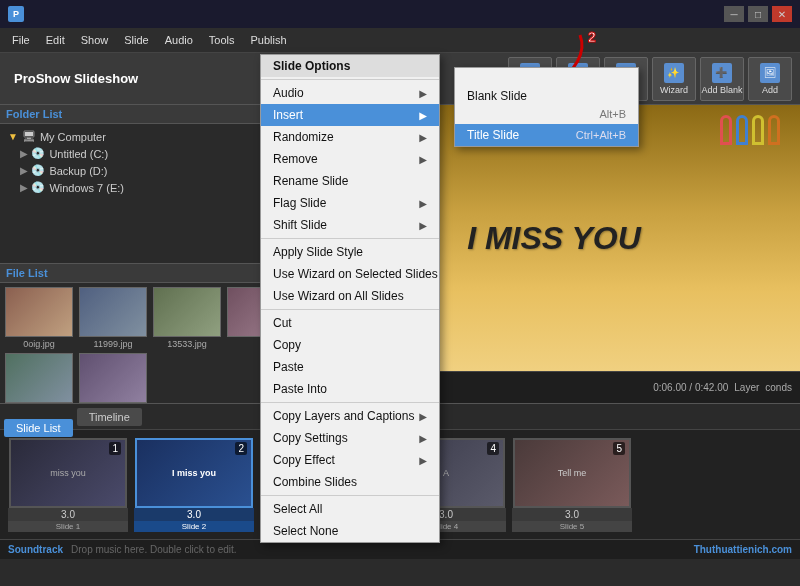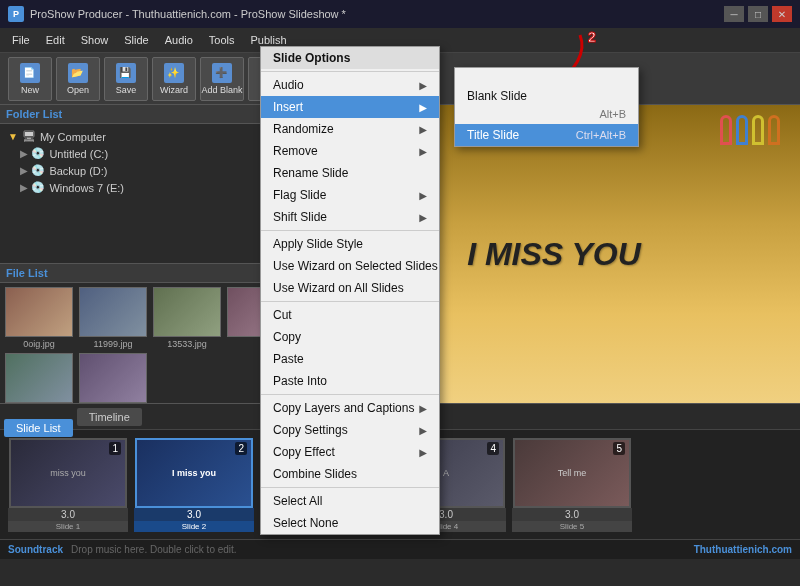--- a/index.html
+++ b/index.html
@@ -280,41 +280,41 @@
 </head>
 <body>
 
 <div style="position: relative; width: 800px; height: 586px; overflow: hidden;">
 
   <div class="title-bar">
     <div class="title-bar-left">
       <div class="title-bar-logo">
           <span>P</span>
         </div>
-      <span>ProShow Producer - Thuthuattienich.com - ProShow Slideshow *</span>
     </div>
     <div class="title-bar-controls">
       <button class="title-bar-btn">─</button>
       <button class="title-bar-btn">□</button>
       <button class="title-bar-btn close">✕</button>
     </div>
   </div>
 
   <div class="menu-bar">
     <span class="menu-item">File</span>
     <span class="menu-item">Edit</span>
     <span class="menu-item">Show</span>
     <span class="menu-item">Slide</span>
     <span class="menu-item">Audio</span>
     <span class="menu-item">Tools</span>
     <span class="menu-item">Publish</span>
   </div>
 
 
   <div class="toolbar">
+    <span class="app-title">ProShow Slideshow</span>
     <div class="toolbar-btn">
       <div class="toolbar-btn-icon">📄</div>
       <span>New</span>
     </div>
     <div class="toolbar-btn">
       <div class="toolbar-btn-icon">📂</div>
       <span>Open</span>
     </div>
     <div class="toolbar-btn">
       <div class="toolbar-btn-icon">💾</div>
@@ -396,20 +396,31 @@
         <div class="miss-you-bg">
           <div class="clips-decoration">
             <div class="clip red"></div>
             <div class="clip blue"></div>
             <div class="clip yellow"></div>
             <div class="clip orange"></div>
           </div>
           <span class="miss-you-text">I MISS YOU</span>
         </div>
       </div>
+      <div class="preview-controls">
+        <button class="ctrl-btn">⏮</button>
+        <button class="ctrl-btn">⏪</button>
+        <button class="ctrl-btn">▶</button>
+        <button class="ctrl-btn">⏸</button>
+        <button class="ctrl-btn">⏩</button>
+        <button class="ctrl-btn">⏭</button>
+        <span class="time-display">0:06.00 / 0:42.00</span>
+        <span class="layer-label">Layer</span>
+        <span class="layer-label">conds</span>
+      </div>
     </div>
   </div>
 
   <div class="bottom-tabs">
     <span class="bottom-tab active">Slide List</span>
     <span class="bottom-tab">Timeline</span>
   </div>
 
   <div class="slide-strip">
     <div class="slide-item">
@@ -465,21 +476,21 @@
   </div>
 
   <div class="soundtrack-bar">
     <span class="soundtrack-label">Soundtrack</span>
     <span class="soundtrack-hint">Drop music here. Double click to edit.</span>
     <span style="margin-left:auto;color:#4a90d9;font-size:10px;font-weight:bold;">Thuthuattienich.com</span>
   </div>
 
   <div class="dropdown-overlay">
 
-    <div class="context-menu" style="left: 260px; top: 46px; width: 170px;">
+    <div class="context-menu" style="left: 260px; top: 54px; width: 170px;">
       <div class="ctx-item" style="background:#ddd;font-weight:bold;">
         <span>Slide Options</span>
       </div>
       <div class="ctx-separator"></div>
       <div class="ctx-item">
         <span>Audio</span>
         <span class="ctx-arrow">▶</span>
       </div>
       <div class="ctx-item highlighted">
         <span>Insert</span>

